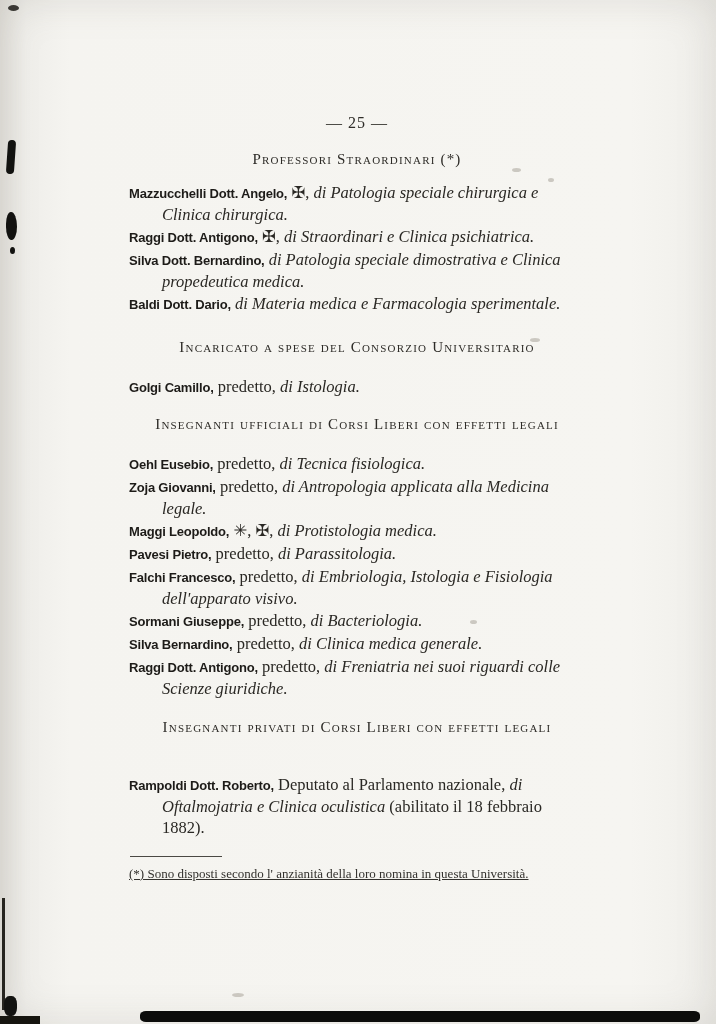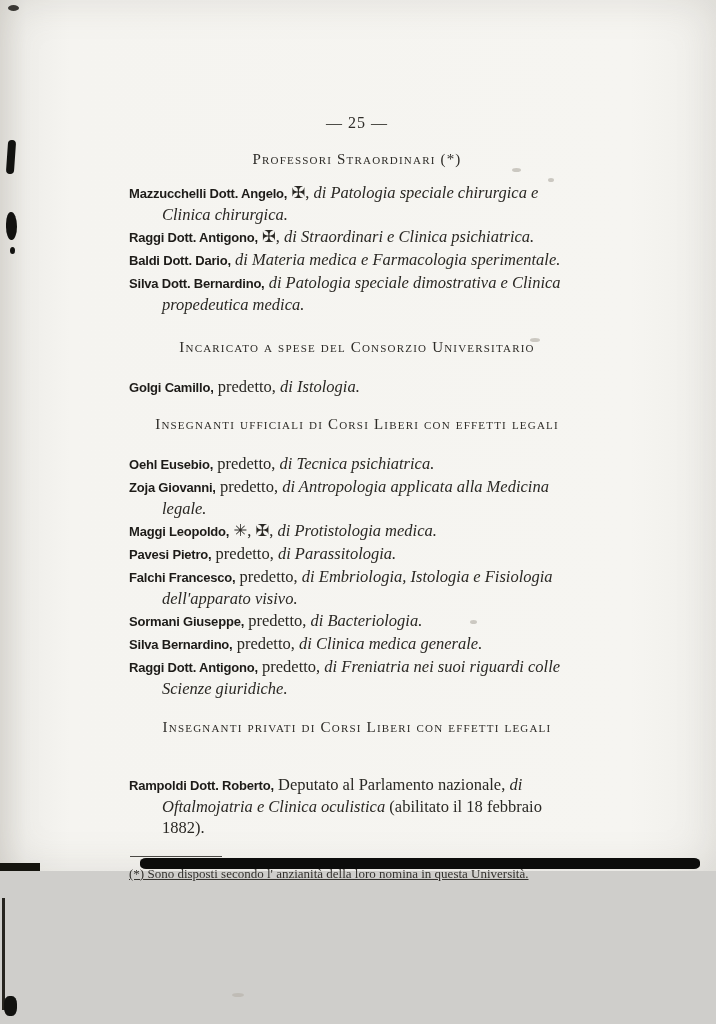--- a/index.html
+++ b/index.html
@@ -4,21 +4,21 @@
 <style>
   html,body{margin:0;padding:0;}
   body{
     width:716px;height:1024px;
     font-family:"Liberation Serif","DejaVu Serif",serif;
     background:#cfcecb;
     overflow:hidden;
   }
   .page{
     position:relative;
-    width:716px;height:871px;
+    width:716px;height:1024px;
     background:linear-gradient(90deg,#e2e0db 0px,#efeeea 26px,#f5f4f0 70px,#f6f5f1 88%,#efeeea 100%);
     box-shadow:inset 0 0 40px rgba(120,115,105,.18);
     color:#2a2824;
   }
   .content{
     position:absolute;
     left:129px;right:131px;top:112px;
     font-size:16.5px;line-height:21px;
   }
   .page-number{
@@ -99,34 +99,34 @@
 
   <div class="content">
 
     <div class="page-number">— 25 —</div>
 
     <h2 class="heading h1">Professori Straordinari (*)</h2>
 
     <div>
       <p class="entry"><span class="name">Mazzucchelli Dott. Angelo,</span><span class="roman"> ✠, </span><span class="ital">di Patologia speciale chirurgica e Clinica chirurgica.</span><span class="roman"></span></p>
       <p class="entry"><span class="name">Raggi Dott. Antigono,</span><span class="roman"> ✠, </span><span class="ital">di Straordinari e Clinica psichiatrica.</span><span class="roman"></span></p>
+      <p class="entry"><span class="name">Silva Dott. Bernardino,</span><span class="roman"> </span><span class="ital">di Patologia speciale dimostrativa e Clinica propedeutica medica.</span><span class="roman"></span></p>
       <p class="entry"><span class="name">Baldi Dott. Dario,</span><span class="roman"> </span><span class="ital">di Materia medica e Farmacologia sperimentale.</span><span class="roman"></span></p>
-      <p class="entry"><span class="name">Silva Dott. Bernardino,</span><span class="roman"> </span><span class="ital">di Patologia speciale dimostrativa e Clinica propedeutica medica.</span><span class="roman"></span></p>
     </div>
 
     <h2 class="heading h2">Incaricato a spese del Consorzio Universitario</h2>
 
     <div>
       <p class="entry"><span class="name">Golgi Camillo,</span><span class="roman"> predetto, </span><span class="ital">di Istologia.</span><span class="roman"></span></p>
     </div>
 
     <h2 class="heading h3">Insegnanti ufficiali di Corsi Liberi con effetti legali</h2>
 
     <div>
-      <p class="entry"><span class="name">Oehl Eusebio,</span><span class="roman"> predetto, </span><span class="ital">di Tecnica psichiatrica.</span><span class="roman"></span></p>
+      <p class="entry"><span class="name">Oehl Eusebio,</span><span class="roman"> predetto, </span><span class="ital">di Tecnica fisiologica.</span><span class="roman"></span></p>
       <p class="entry"><span class="name">Zoja Giovanni,</span><span class="roman"> predetto, </span><span class="ital">di Antropologia applicata alla Medicina legale.</span><span class="roman"></span></p>
       <p class="entry"><span class="name">Maggi Leopoldo,</span><span class="roman"> ✳, ✠, </span><span class="ital">di Protistologia medica.</span><span class="roman"></span></p>
       <p class="entry"><span class="name">Pavesi Pietro,</span><span class="roman"> predetto, </span><span class="ital">di Parassitologia.</span><span class="roman"></span></p>
       <p class="entry"><span class="name">Falchi Francesco,</span><span class="roman"> predetto, </span><span class="ital">di Embriologia, Istologia e Fisiologia dell'apparato visivo.</span><span class="roman"></span></p>
       <p class="entry"><span class="name">Sormani Giuseppe,</span><span class="roman"> predetto, </span><span class="ital">di Bacteriologia.</span><span class="roman"></span></p>
       <p class="entry"><span class="name">Silva Bernardino,</span><span class="roman"> predetto, </span><span class="ital">di Clinica medica generale.</span><span class="roman"></span></p>
       <p class="entry"><span class="name">Raggi Dott. Antigono,</span><span class="roman"> predetto, </span><span class="ital">di Freniatria nei suoi riguardi colle Scienze giuridiche.</span><span class="roman"></span></p>
     </div>
 
     <h2 class="heading h4">Insegnanti privati di Corsi Liberi con effetti legali</h2>

